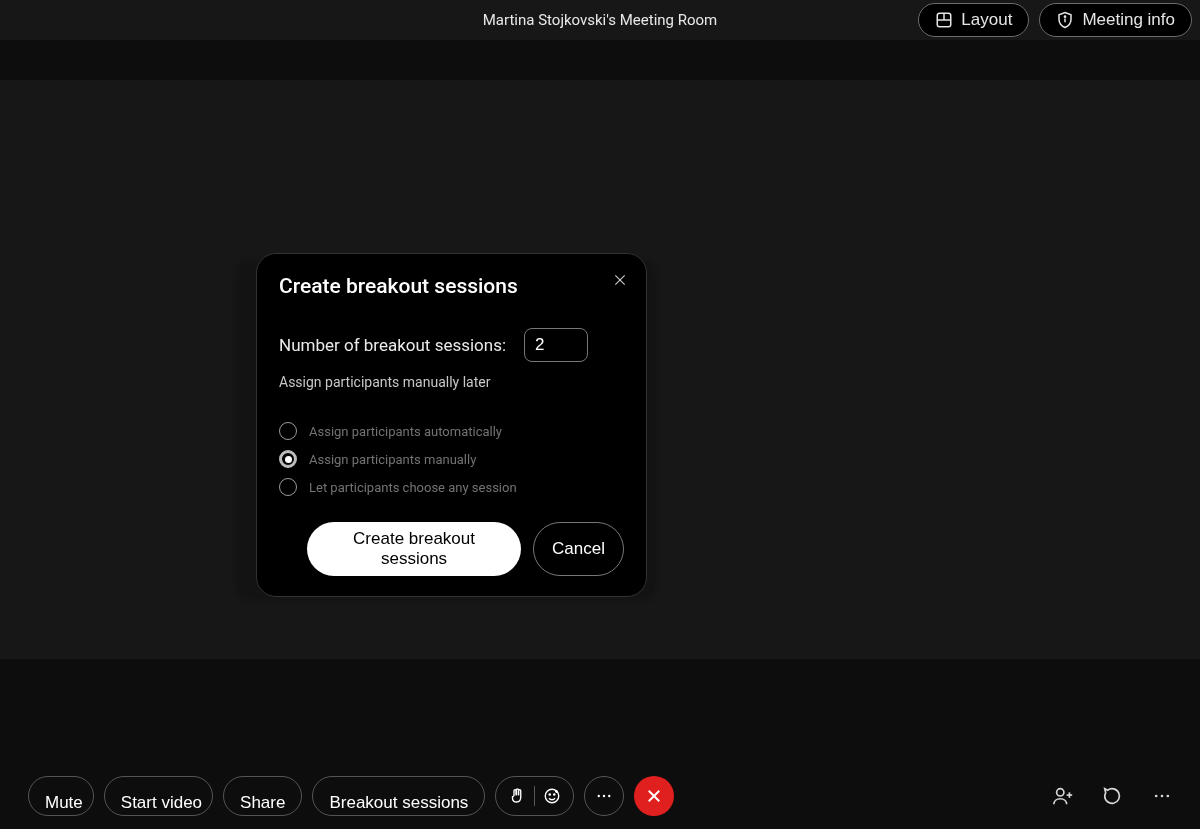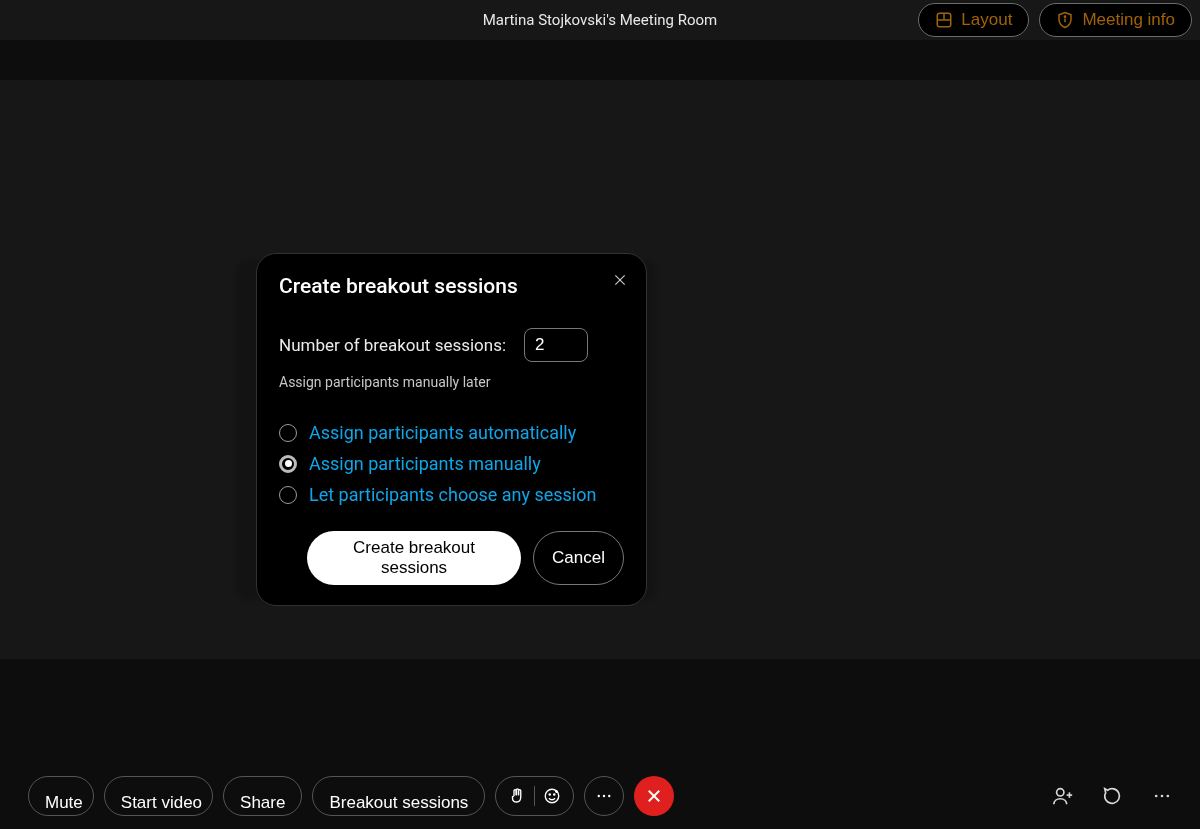--- a/index.html
+++ b/index.html
@@ -35,21 +35,21 @@
     margin-left: auto;
     display: flex;
     gap: 10px;
   }
   .pill-btn {
     display: inline-flex;
     align-items: center;
     gap: 8px;
     border: 1px solid #6b6b6b;
     background: #000;
-    color: #a16207;
+    color: #e5e5e5;
     border-radius: 999px;
     padding: 4px 16px;
     font-size: 17px;
     cursor: pointer;
     height: 34px;
   }
   .pill-btn svg { flex-shrink: 0; }
 
   
   .main-area {
@@ -141,22 +141,22 @@
     border-color: #bcbcbc;
     border-width: 3px;
   }
   .radio.checked::after {
     content: "";
     width: 7px; height: 7px;
     background: #fff;
     border-radius: 50%;
   }
   .radio-label {
-    font-size: 18px;
-    color: #0ea5e9;
+    font-size: 13px;
+    color: #737373;
   }
   .dialog-actions {
     display: flex;
     gap: 12px;
     justify-content: flex-start;
     padding-left: 28px;
   }
   .primary-btn {
     background: #fff;
     color: #000;

